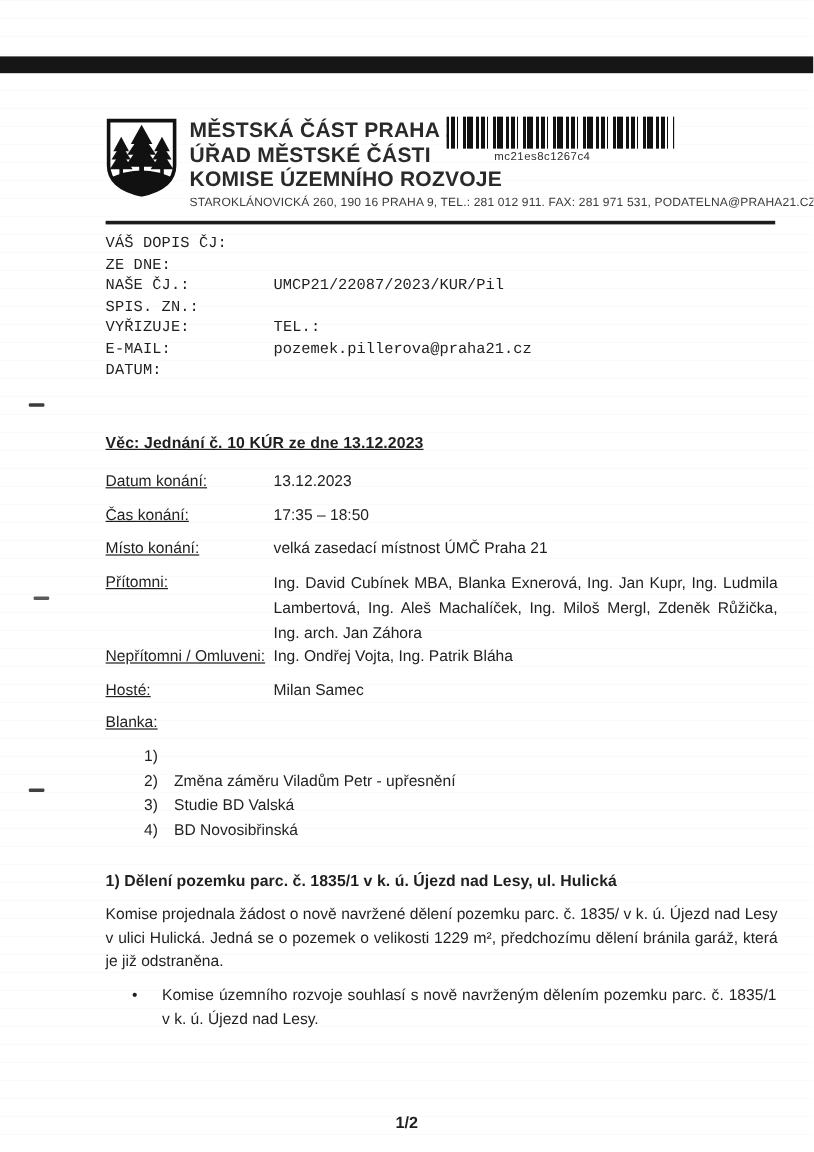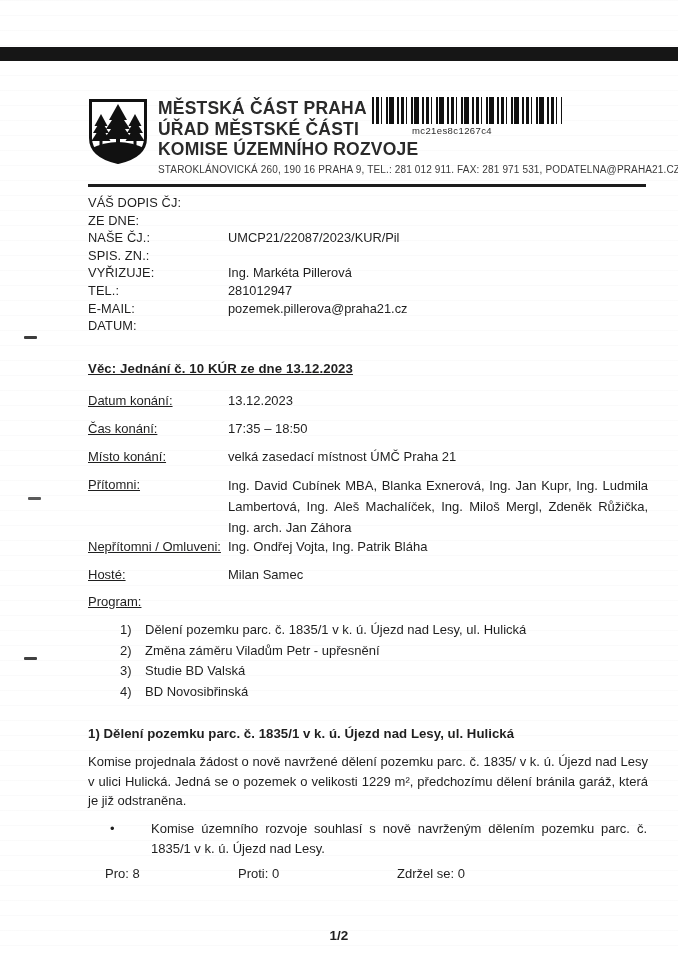--- a/index.html
+++ b/index.html
@@ -26,41 +26,41 @@
   .barcode-wrap{position:absolute;left:372px;top:97px;width:194px;}
   .barcode{
     height:27px;width:190px;
     background:repeating-linear-gradient(90deg,#111 0 2px,#fff 2px 4px,#111 4px 7px,#fff 7px 9px,#111 9px 10px,#fff 10px 14px,#111 14px 16px,#fff 16px 17px,#111 17px 22px,#fff 22px 25px);
     outline:1px solid #fff;
   }
   .barcode-label{font-size:9.5px;color:#2c2c2c;text-align:center;width:160px;margin-top:1px;letter-spacing:.4px;}
 
   .rule{position:absolute;left:88px;top:184px;width:558px;height:3px;background:#1c1c1c;}
 
-  .metadata{position:absolute;left:88px;top:194px;width:560px;display:grid;grid-template-columns:140px 1fr;font-size:12.8px;line-height:17.6px;}
+  .metadata{position:absolute;left:88px;top:194px;width:560px;display:grid;grid-template-columns:140px 1fr;font-size:12.8px;line-height:17.6px;font-family:Liberation Mono, monospace;}
   .metadata .lbl{letter-spacing:.1px;}
 
   .subject{position:absolute;left:88px;top:361px;font-size:13.2px;font-weight:700;text-decoration:underline;letter-spacing:.1px;}
 
   .detail-row{position:absolute;left:88px;width:560px;font-size:13px;line-height:19px;}
   .detail-row .dlbl{position:absolute;left:0;top:0;text-decoration:underline;white-space:nowrap;}
   .detail-row .dval{position:absolute;left:140px;top:0;width:420px;}
   .r-datum{top:391px;} .r-cas{top:419px;} .r-misto{top:447px;}
   .r-pritomni{top:475px;} .r-pritomni .dval{text-align:justify;line-height:21px;}
   .r-nepritomni{top:537px;} .r-hoste{top:565px;} .r-program{top:592px;}
 
   .program-list{position:absolute;left:120px;top:620px;width:510px;font-size:13px;line-height:20.5px;}
   .program-item{display:flex;}
   .program-item .num{flex:0 0 25px;}
 
   .sec-heading{position:absolute;left:88px;top:726px;font-size:13.2px;font-weight:700;letter-spacing:.05px;}
   .sec-para{position:absolute;left:88px;top:752px;width:560px;font-size:13px;line-height:19.5px;text-align:justify;}
   .bullet-row{position:absolute;left:110px;top:819px;width:537px;font-size:13px;line-height:19.5px;display:flex;}
   .bullet-row .bchar{flex:0 0 25px;}
-  .bullet-row .btext{width:512px;text-align:justify;margin-left:16px;}
+  .bullet-row .btext{width:512px;text-align:justify;}
 
   .votes{position:absolute;left:88px;top:866px;width:560px;height:18px;font-size:13px;}
   .votes span{position:absolute;top:0;white-space:nowrap;}
   .v-pro{left:17px;} .v-proti{left:150px;} .v-zdrzel{left:309px;}
 
   .footer{position:absolute;left:0;top:900px;width:678px;text-align:center;font-size:13.5px;font-weight:600;margin-top:28px;}
 </style>
 </head>
 <body>
 
@@ -115,23 +115,21 @@
   <div class="metadata">
     <div class="lbl">VÁŠ DOPIS ČJ:</div>
       <div class="val"></div>
     <div class="lbl">ZE DNE:</div>
       <div class="val"></div>
     <div class="lbl">NAŠE ČJ.:</div>
       <div class="val">UMCP21/22087/2023/KUR/Pil</div>
     <div class="lbl">SPIS. ZN.:</div>
       <div class="val"></div>
     <div class="lbl">VYŘIZUJE:</div>
-      <div class="val">Ing. Markéta Pillerová</div>
     <div class="lbl">TEL.:</div>
-      <div class="val">281012947</div>
     <div class="lbl">E-MAIL:</div>
       <div class="val">pozemek.pillerova@praha21.cz</div>
     <div class="lbl">DATUM:</div>
   </div>
 
   <div class="subject">Věc: Jednání č. 10 KÚR ze dne 13.12.2023</div>
 
   <div class="detail-row r-datum">
     <span class="dlbl">Datum konání:</span>
     <span class="dval">13.12.2023</span>
@@ -150,27 +148,26 @@
   </div>
   <div class="detail-row r-nepritomni">
     <span class="dlbl">Nepřítomni / Omluveni:</span>
     <span class="dval">Ing. Ondřej Vojta, Ing. Patrik Bláha</span>
   </div>
   <div class="detail-row r-hoste">
     <span class="dlbl">Hosté:</span>
     <span class="dval">Milan Samec</span>
   </div>
   <div class="detail-row r-program">
-    <span class="dlbl">Program:</span>
+    <span class="dlbl">Blanka:</span>
   </div>
 
   <div class="program-list">
     <div class="program-item">
       <span class="num">1)</span>
-      <span class="txt">Dělení pozemku parc. č. 1835/1 v k. ú. Újezd nad Lesy, ul. Hulická</span>
     </div>
     <div class="program-item">
       <span class="num">2)</span>
       <span class="txt">Změna záměru Viladům Petr - upřesnění</span>
     </div>
     <div class="program-item">
       <span class="num">3)</span>
       <span class="txt">Studie BD Valská</span>
     </div>
     <div class="program-item">
@@ -180,21 +177,16 @@
   </div>
 
   <div class="sec-heading">1) Dělení pozemku parc. č. 1835/1 v k. ú. Újezd nad Lesy, ul. Hulická</div>
   <div class="sec-para">Komise projednala žádost o nově navržené dělení pozemku parc. č. 1835/ v k. ú. Újezd nad Lesy v ulici Hulická. Jedná se o pozemek o velikosti 1229 m², předchozímu dělení bránila garáž, která je již odstraněna.</div>
 
   <div class="bullet-row">
     <span class="bchar">•</span>
     <span class="btext">Komise územního rozvoje souhlasí s nově navrženým dělením pozemku parc. č. 1835/1 v k. ú. Újezd nad Lesy.</span>
   </div>
 
-  <div class="votes">
-    <span class="v-pro">Pro: 8</span>
-    <span class="v-proti">Proti: 0</span>
-    <span class="v-zdrzel">Zdržel se: 0</span>
-  </div>
 
   <div class="footer">1/2</div>
 
 </div>
 
 </body></html>

